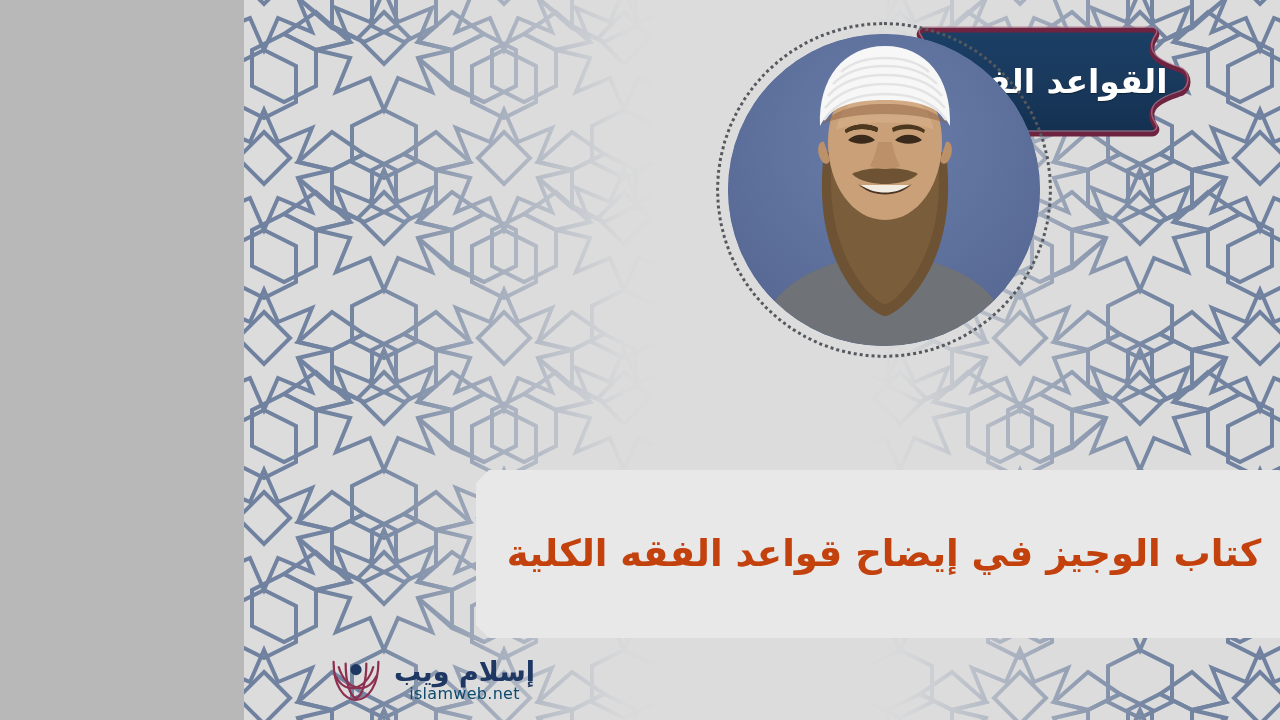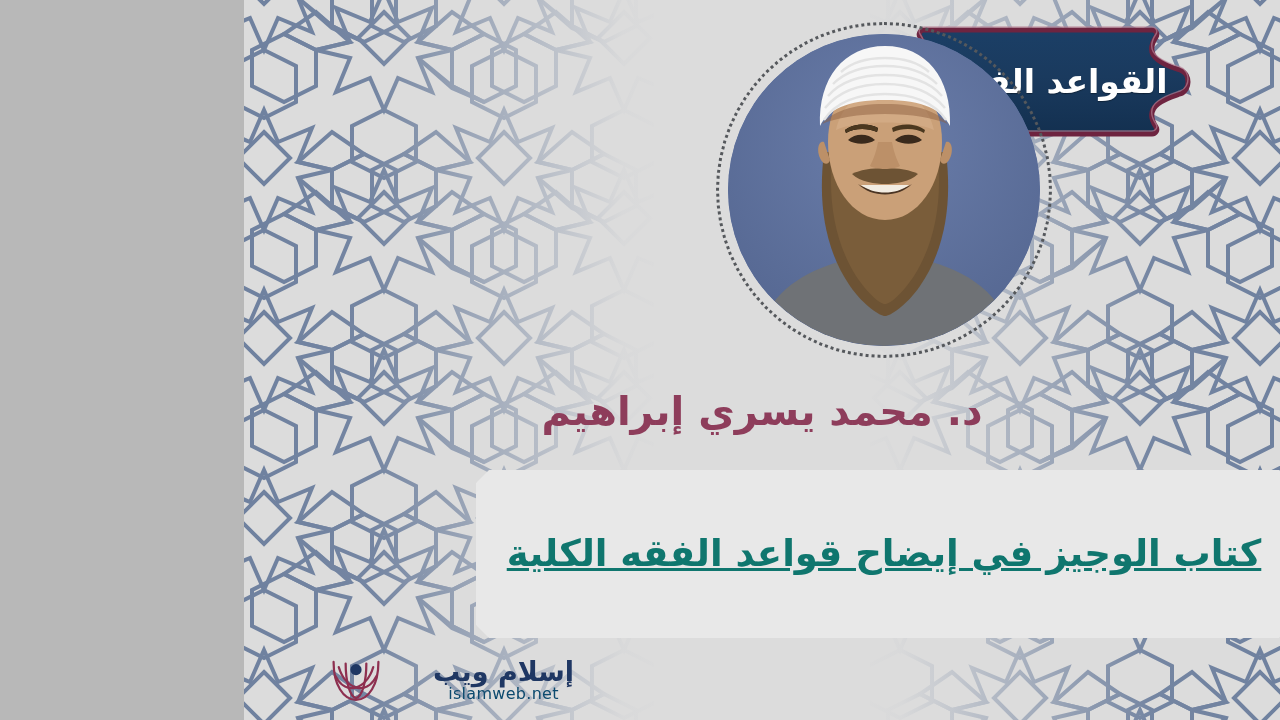--- a/index.html
+++ b/index.html
@@ -128,43 +128,42 @@
         calc(100% - 13px) 100%, 13px 100%,
         0 calc(100% - 13px), 0 13px);
     display: flex;
     flex-direction: column;
     align-items: center;
     justify-content: center;
     gap: 4px;
     box-shadow: 0 1px 2px rgba(0,0,0,.05);
   }
   .title-line {
-    color: #0f766e;
+    color: #c2410c;
     font-size: 37px;
     font-weight: bold;
     line-height: 1.28;
     text-align: center;
     white-space: nowrap;
-    text-decoration: underline;
   }
 
   
   .logo {
     position: absolute;
     left: 84px;
     bottom: 12px;
     display: flex;
     flex-direction: row-reverse;
     align-items: center;
     gap: 10px;
     height: 56px;
   }
   .logo-mark { width: 56px; height: 50px; flex: 0 0 auto; }
   .logo-mark svg { display: block; width: 100%; height: 100%; }
-  .logo-text { display: flex; flex-direction: column; align-items: center; gap: 1px; margin-left: 39px; }
+  .logo-text { display: flex; flex-direction: column; align-items: center; gap: 1px; }
   .logo-ar {
     color: #1f3763;
     font-size: 27px;
     font-weight: bold;
     letter-spacing: 1px;
     line-height: 1;
   }
   .logo-en {
     color: #0c4a6e;
     font-size: 16px;
@@ -367,21 +366,20 @@
           <path d="M94 90 C104 78 124 70 157 70 C190 70 210 78 220 90 C206 84 184 80 157 80 C130 80 108 84 94 90 Z" fill="#8d5f3f" opacity="0.5"></path>
 
           <path d="M96 108 C90 106 88 118 93 126 C97 132 101 130 102 126 Z" fill="#bc9068"></path>
           <path d="M218 108 C224 106 226 118 221 126 C217 132 213 130 212 126 Z" fill="#bc9068"></path>
         </g>
       </svg>
     </div>
     <div class="dot-ring"></div>
   </div>
 
-  <div class="speaker-name">د. محمد يسري إبراهيم</div>
 
   <div class="title-panel">
     <div class="title-line">كتاب الوجيز في إيضاح قواعد الفقه الكلية</div>
   </div>
 
   <div class="logo">
     <div class="logo-mark">
       <svg viewBox="0 0 64 58" xmlns="http://www.w3.org/2000/svg">
         <g fill="none" stroke="#8e3050" stroke-width="2.6" stroke-linecap="round">
           <path d="M6 8 C6 34 17 52 32 52 C47 52 58 34 58 8"></path>

